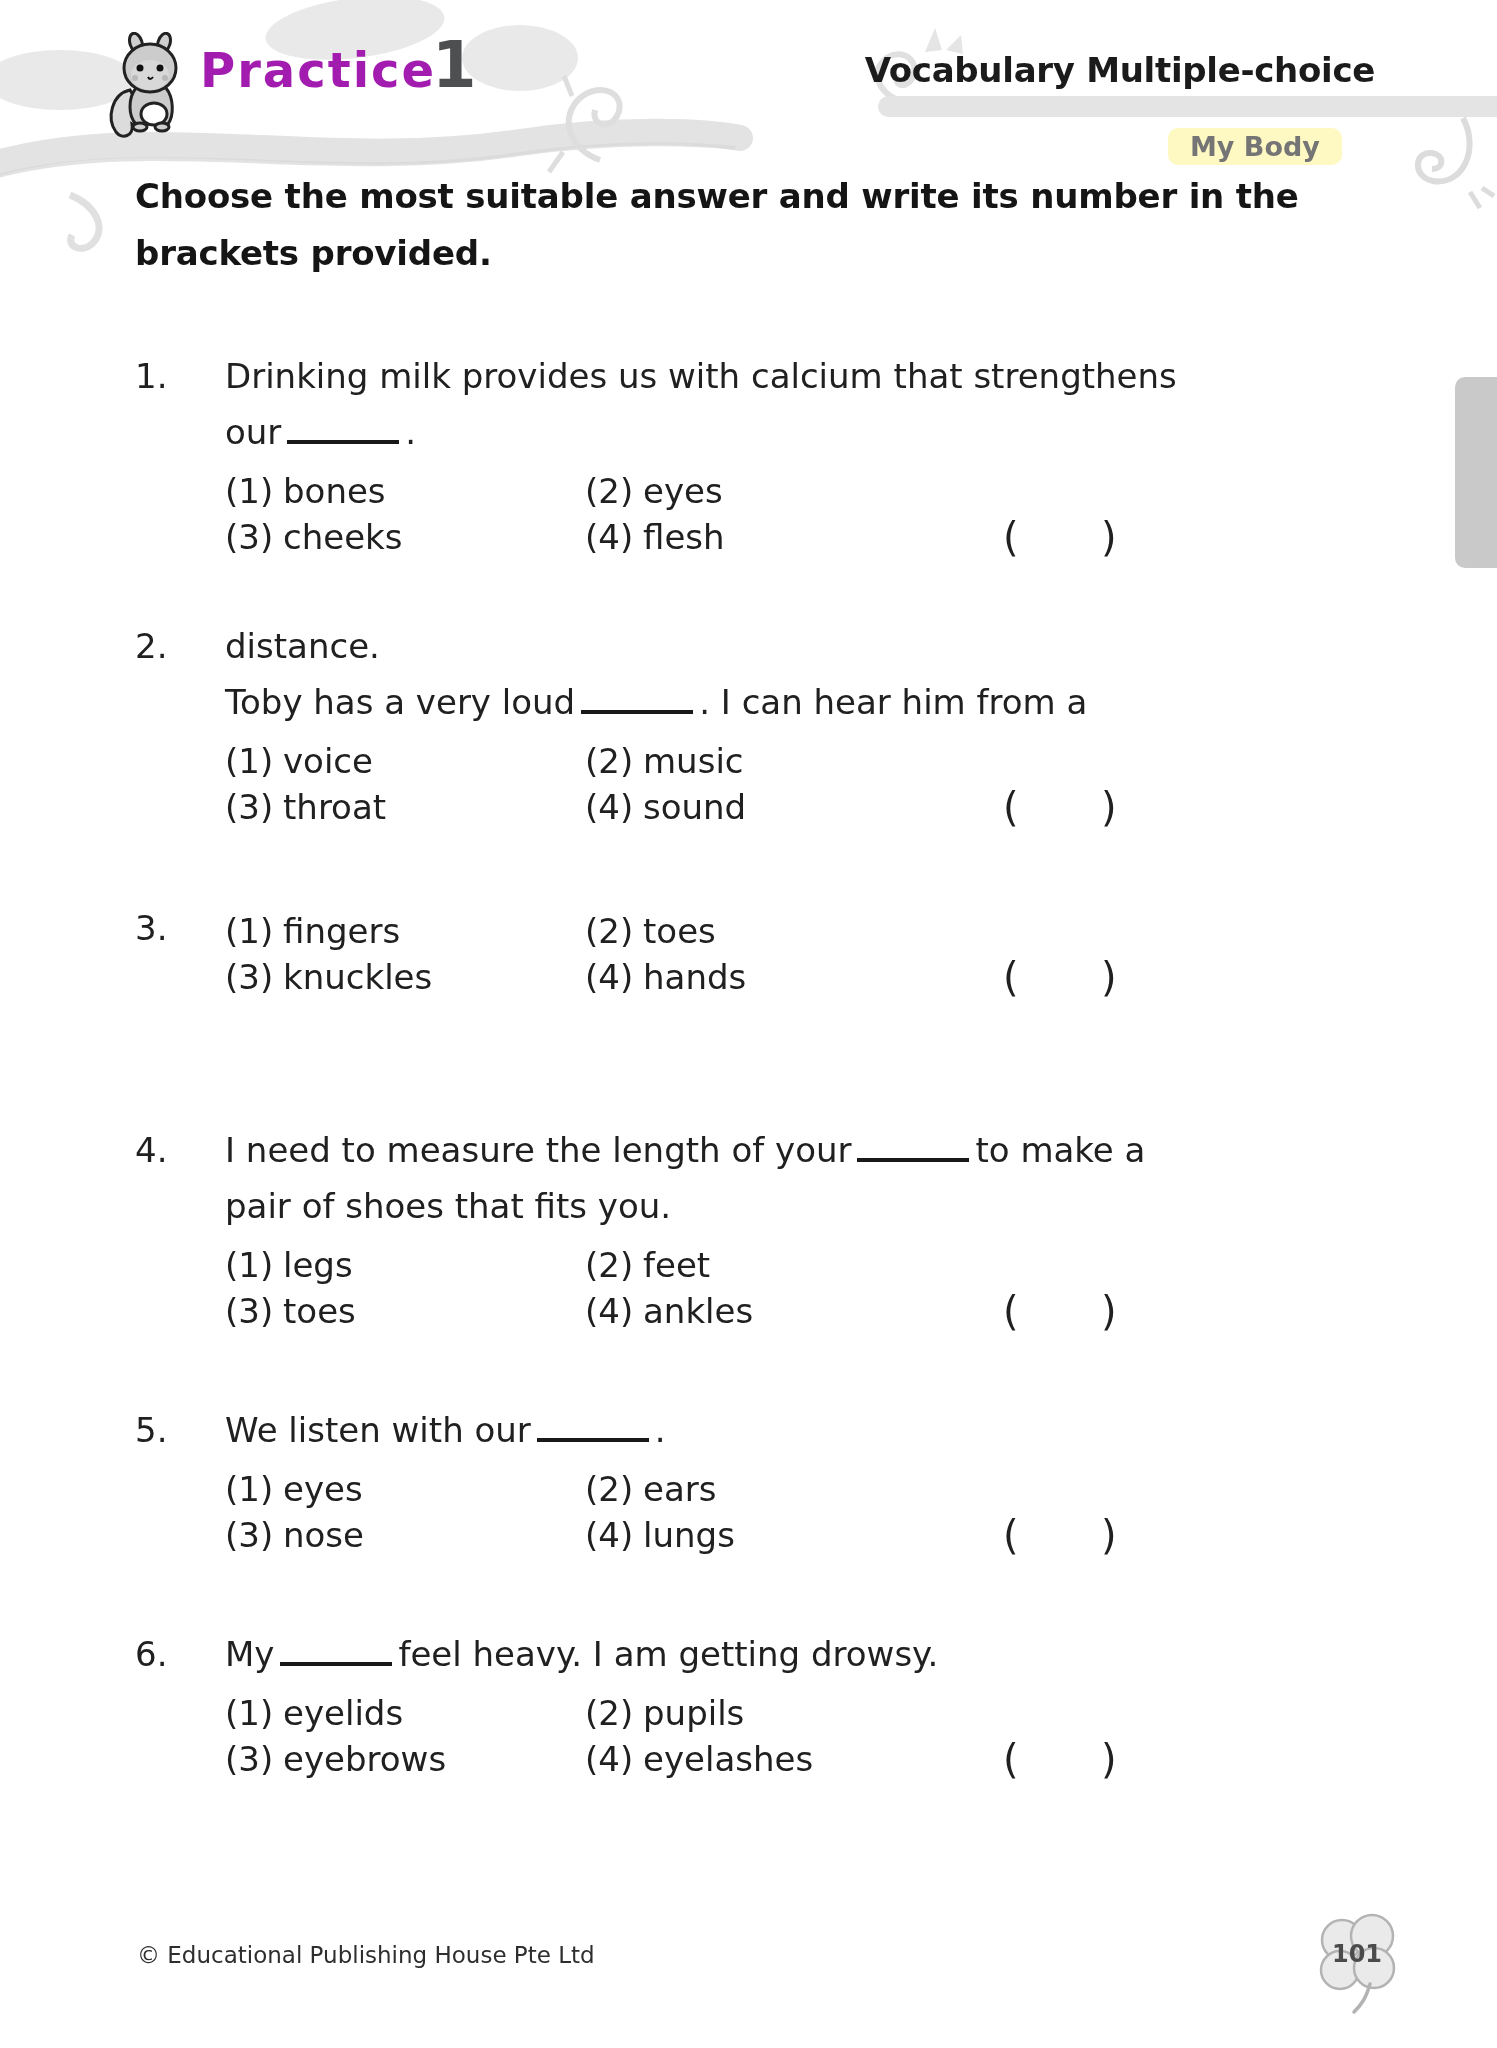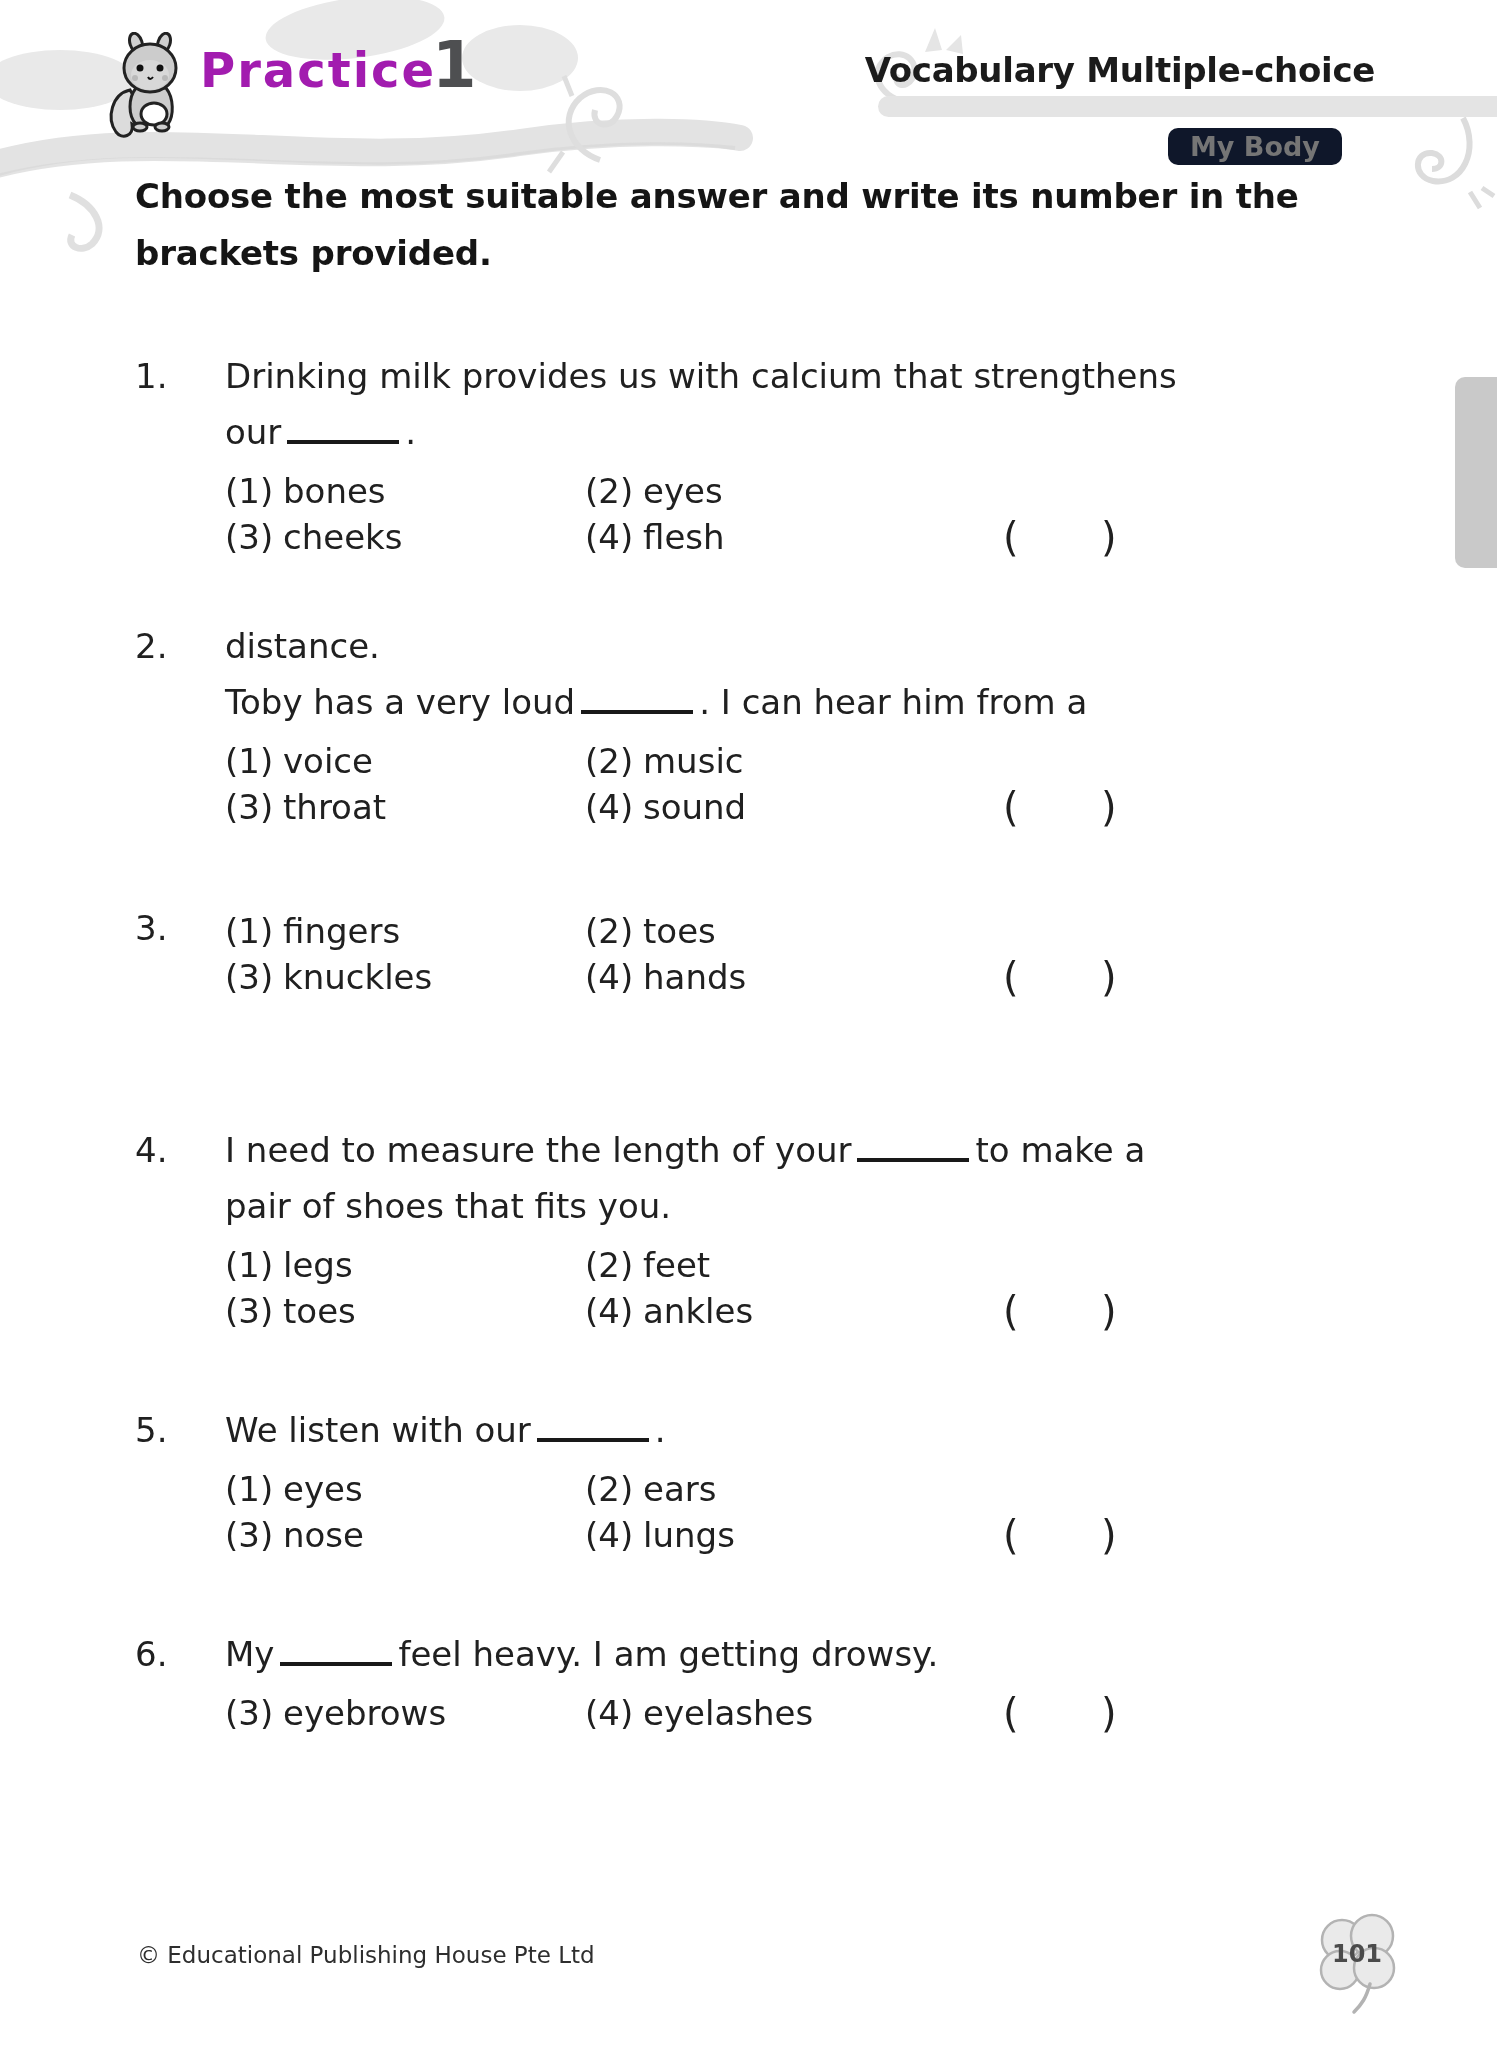--- a/index.html
+++ b/index.html
@@ -19,21 +19,21 @@
   }
   .section-title {
     position:absolute; right:122px; top:50px; font-size:34px; font-weight:800;
     color:#1b1b1b; letter-spacing:-0.3px; white-space:nowrap;
   }
   .swoosh-bar {
     position:absolute; left:878px; top:96px; width:619px; height:21px;
     background:#e4e4e4; border-radius:11px 0 0 11px;
   }
   .topic-badge {
-    position:absolute; left:1168px; top:128px; background:#0f172a; color:#757575;
+    position:absolute; left:1168px; top:128px; background:#fef9c3; color:#757575;
     font-size:27px; font-weight:700; padding:3px 22px; border-radius:10px; white-space:nowrap;
   }
   
   .instructions {
     position:absolute; left:135px; top:168px; font-size:34px; font-weight:700;
     line-height:57px; color:#151515; letter-spacing:-0.2px;
   }
   .instructions div { white-space:nowrap; }
   
   .q { position:absolute; left:135px; width:1240px; }
@@ -196,20 +196,23 @@
       </div>
     </div>
   </div>
 
   <div class="q" style="top:1626px">
     <span class="qnum">6.</span>
     <div class="qbody">
       <p class="qline"><span>My</span><span class="blank"></span><span>feel heavy. I am getting drowsy.</span></p>
       <div class="opts">
         <div class="orow">
+          <span class="opt c1"><span class="onum">(1)</span><span>eyelids</span></span><span class="opt"><span class="onum">(2)</span><span>pupils</span></span>
+        </div>
+        <div class="orow">
           <span class="opt c1"><span class="onum">(3)</span><span>eyebrows</span></span><span class="opt"><span class="onum">(4)</span><span>eyelashes</span></span>
         </div>
         <span class="bracket open">(</span>
         <span class="bracket close">)</span>
       </div>
     </div>
   </div>
 
   <div class="right-tab"></div>
 

